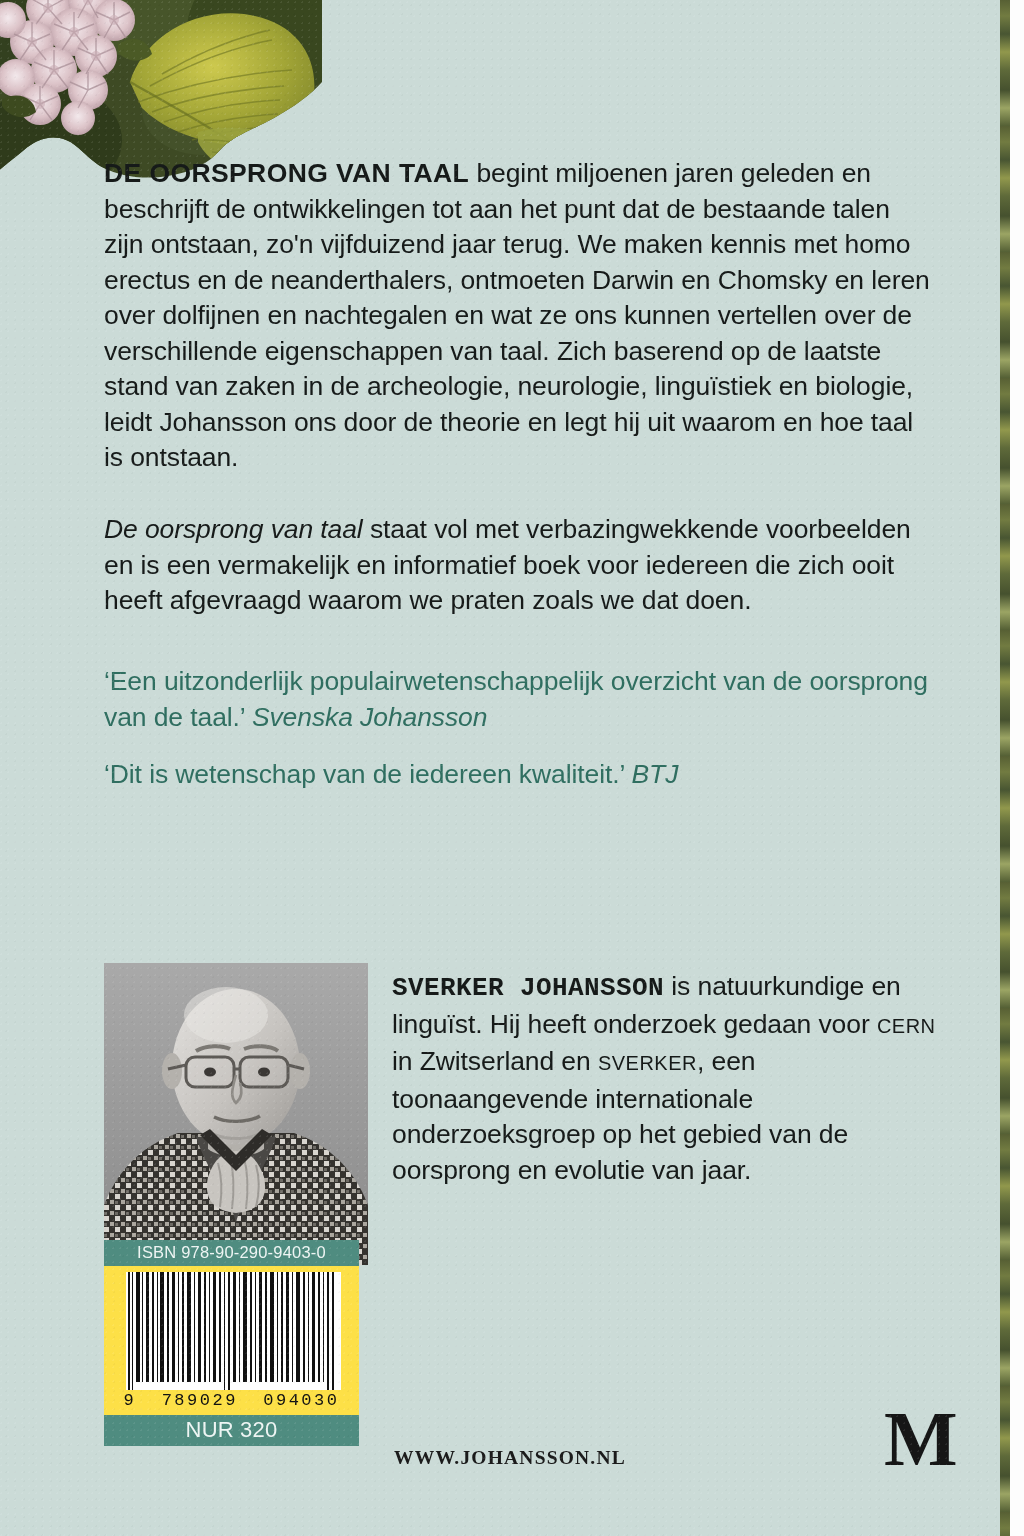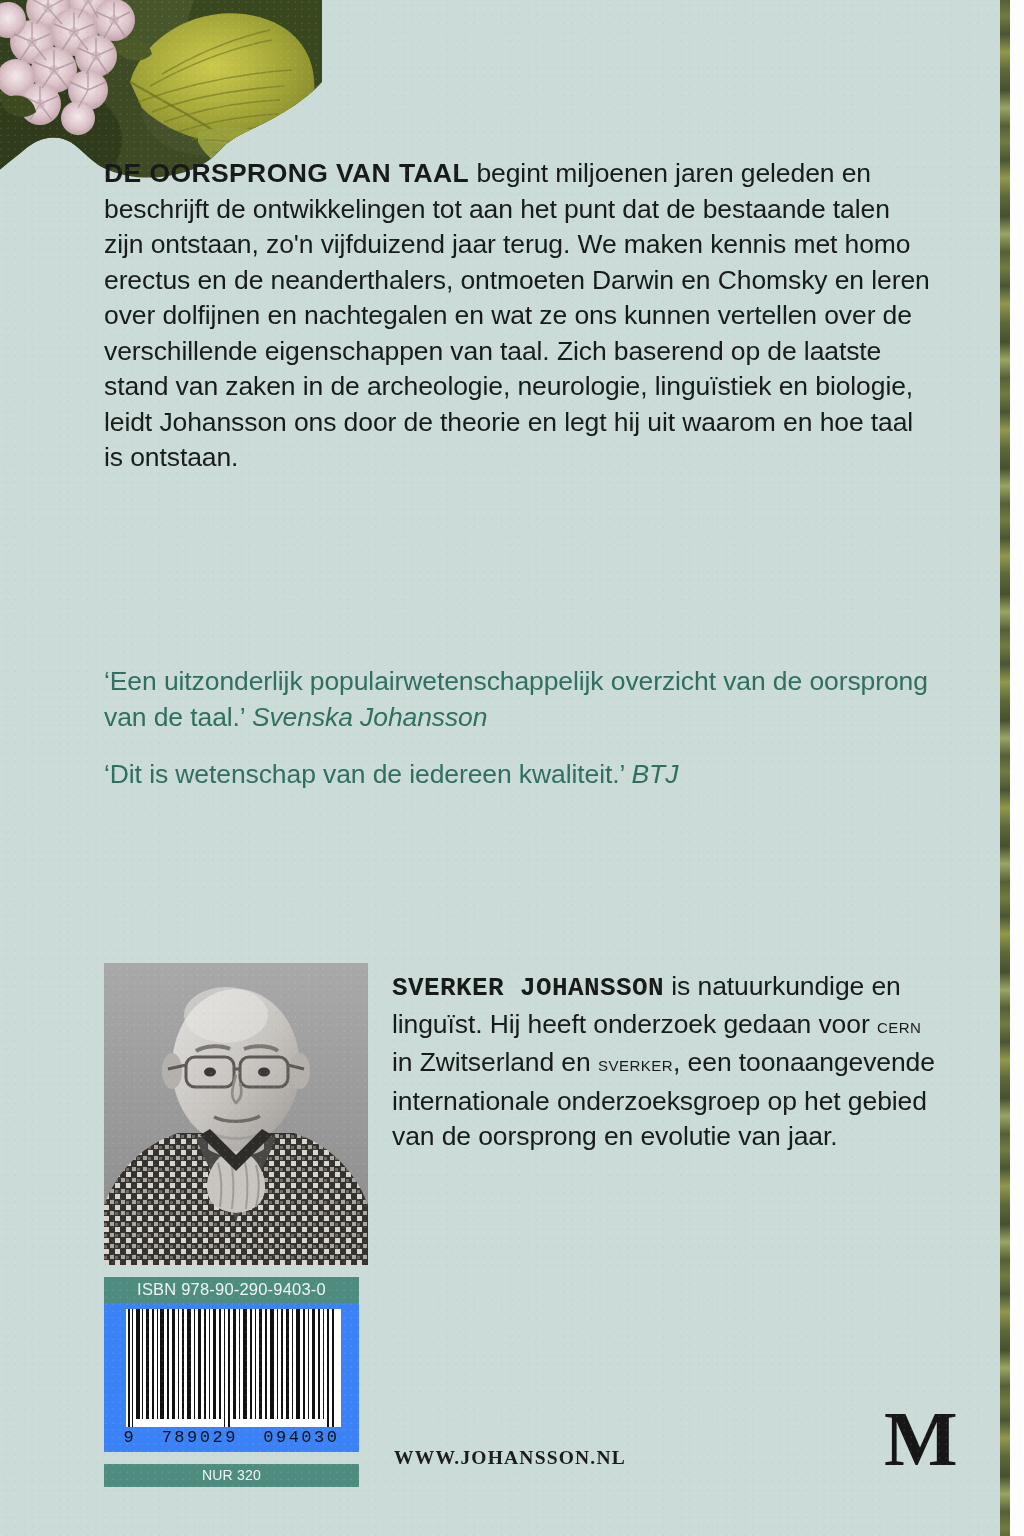--- a/index.html
+++ b/index.html
@@ -105,44 +105,44 @@
     line-height: 35.5px;
     letter-spacing: -0.1px;
   }
   #author-bio .name {
     font-family: Liberation Mono, monospace;
     font-weight: 700;
     font-size: 26px;
     letter-spacing: .4px;
   }
   #author-bio .sc {
-    font-size: 15px;
+    font-size: 20px;
     letter-spacing: .5px;
   }
 
   
   #barcode-block {
     position: absolute;
-    left: 104px; top: 1277px;
+    left: 104px; top: 1240px;
     width: 255px;
   }
   .band {
     background: #4f8c80;
     color: #eef5f3;
     text-align: center;
     font-size: 16px;
     letter-spacing: .2px;
     padding: 4px 0 5px 0;
     line-height: 1;
   }
   #isbn-band { font-size: 16.5px; }
-  #nur-band  { font-size: 14px; margin-top: 12px; }
+  #nur-band  { font-size: 22px; margin-top: 0; }
 
   #barcode-area {
-    background: #3b82f6;
+    background: #fde047;
     padding: 6px 0 2px 0;
   }
   #barcode-bars {
     height: 118px;
     margin: 0 18px 0 22px;
   }
   #barcode-digits {
     font-family: "Liberation Mono", monospace;
     font-size: 17px;
     color: #111;
@@ -280,20 +280,23 @@
         <path d="M126,54 C142,44 156,50 160,64 C150,74 134,72 126,62 Z" fill="#4b5a26"></path>
         <path d="M10,110 C26,100 42,108 44,122 C32,132 16,126 10,116 Z" fill="#3d4a1f"></path>
       </g>
     </svg>
   </div>
 
   <div class="col body-text" id="para1">
     <b>DE OORSPRONG VAN TAAL</b><span> begint miljoenen jaren geleden en beschrijft de ontwikkelingen tot aan het punt dat de bestaande talen zijn ontstaan, zo'n vijfduizend jaar terug. We maken kennis met homo erectus en de neanderthalers, ontmoeten Darwin en Chomsky en leren over dolfijnen en nachtegalen en wat ze ons kunnen vertellen over de verschillende eigenschappen van taal. Zich baserend op de laatste stand van zaken in de archeologie, neurologie, linguïstiek en biologie, leidt Johansson ons door de theorie en legt hij uit waarom en hoe taal is ontstaan.</span>
   </div>
 
+  <div class="col body-text" id="para2">
+    <i>De oorsprong van taal</i><span> staat vol met verbazingwekkende voorbeelden en is een vermakelijk en informatief boek voor iedereen die zich ooit heeft afgevraagd waarom we praten zoals we dat doen.</span>
+  </div>
 
   <div class="col quote" id="quote1">
     <span>‘Een uitzonderlijk populairwetenschappelijk overzicht van de oorsprong van de taal.’ </span><i>Svenska Johansson</i>
   </div>
 
   <div class="col quote" id="quote2">
     <span>‘Dit is wetenschap van de iedereen kwaliteit.’ </span><i>BTJ</i>
   </div>
 
 

